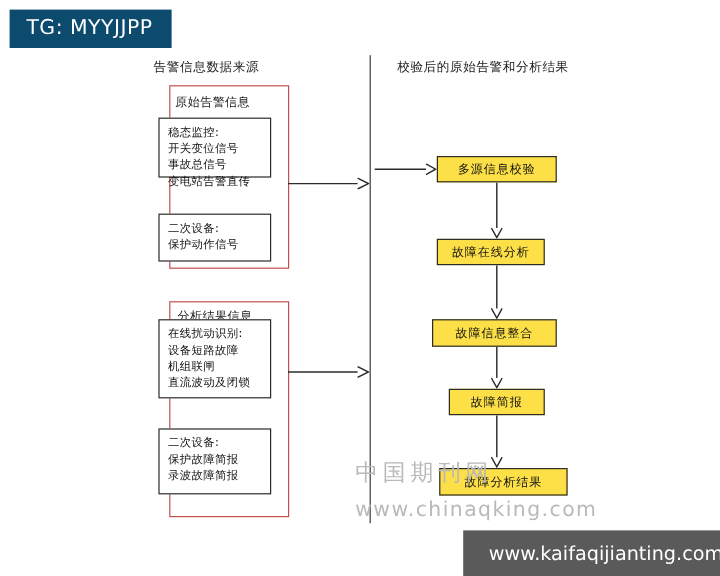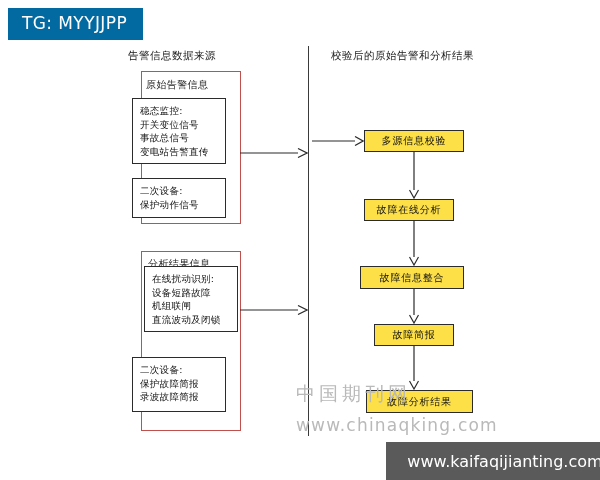--- a/index.html
+++ b/index.html
@@ -19,21 +19,21 @@
     width: 600px;
     height: 480px;
     background: #ffffff;
   }
 
   
   .tag-badge {
     position: absolute;
     left: 8px;
     top: 8px;
-    background: #0369a1;
+    background: #0c4a6e;
     color: #ffffff;
     font-size: 17px;
     letter-spacing: 0.4px;
     padding: 7px 16px 8px 14px;
     line-height: 1;
     white-space: nowrap;
   }
 
   
   .url-badge {
@@ -92,23 +92,23 @@
     box-sizing: border-box;
     padding: 5px 7px 4px 7px;
   }
   .detail-box .line {
     font-size: 9.5px;
     color: #111111;
     line-height: 13.5px;
     white-space: nowrap;
     letter-spacing: 0.3px;
   }
-  #box-steady   { left: 132px; top: 98px;  width: 94px; height: 66px; }
+  #box-steady   { left: 132px; top: 98px;  width: 94px; height: 50px; }
   #box-second   { left: 132px; top: 178px; width: 94px; height: 40px; }
-  #box-online   { left: 132px; top: 266px; width: 94px; height: 66px; margin-left: 12px; }
+  #box-online   { left: 132px; top: 266px; width: 94px; height: 66px; }
   #box-second2  { left: 132px; top: 357px; width: 94px; height: 55px; }
 
   
   .divider {
     position: absolute;
     left: 308px;
     top: 46px;
     width: 1px;
     height: 390px;
     background: #3a3a3a;

